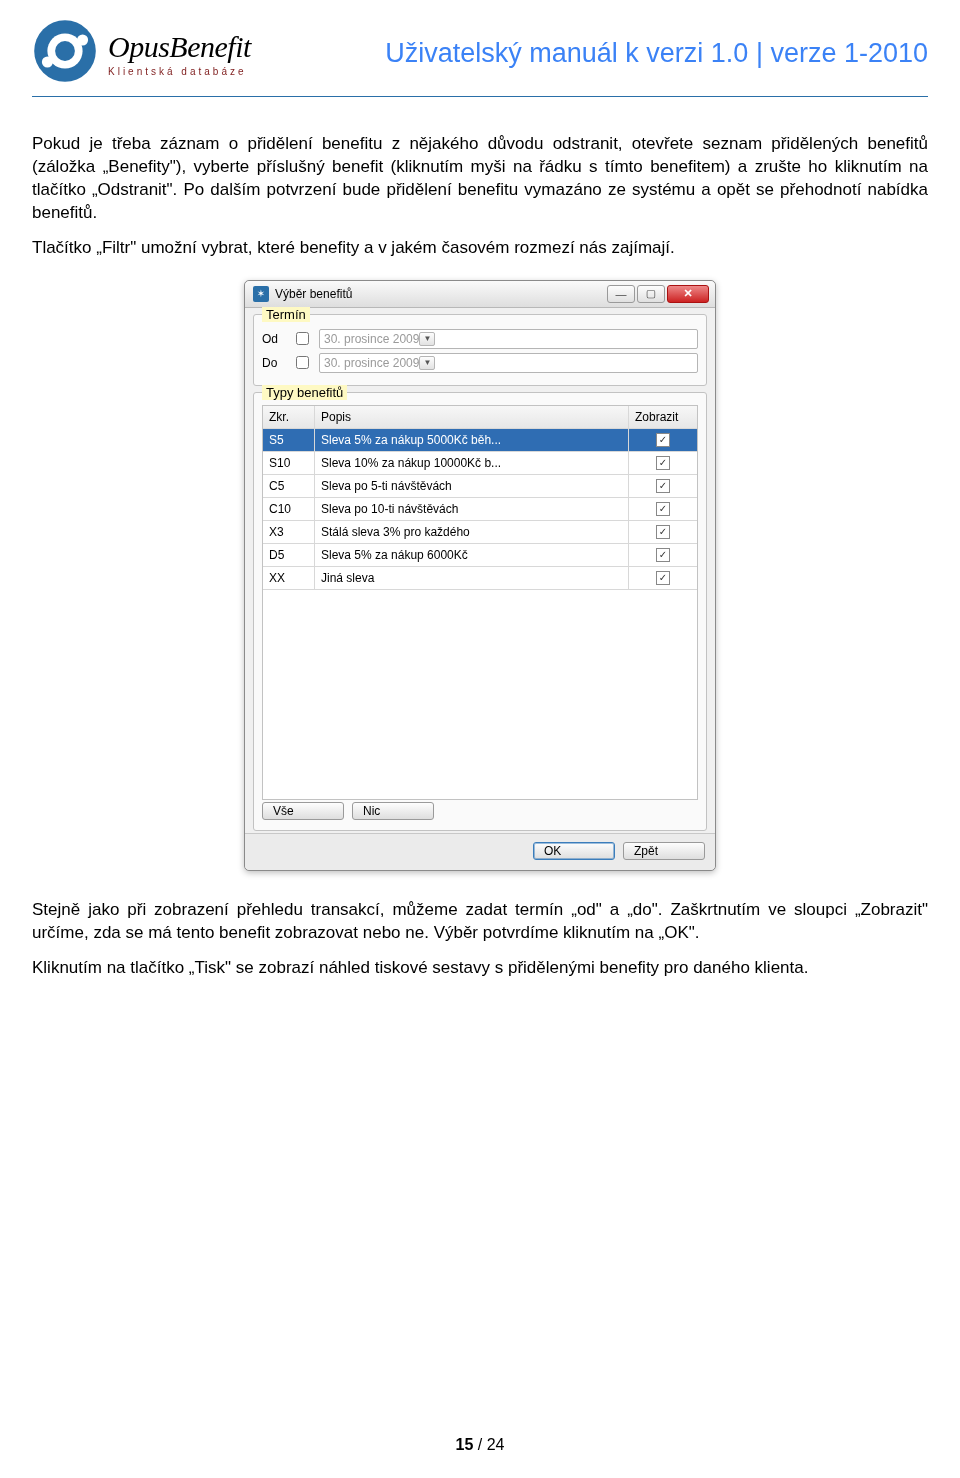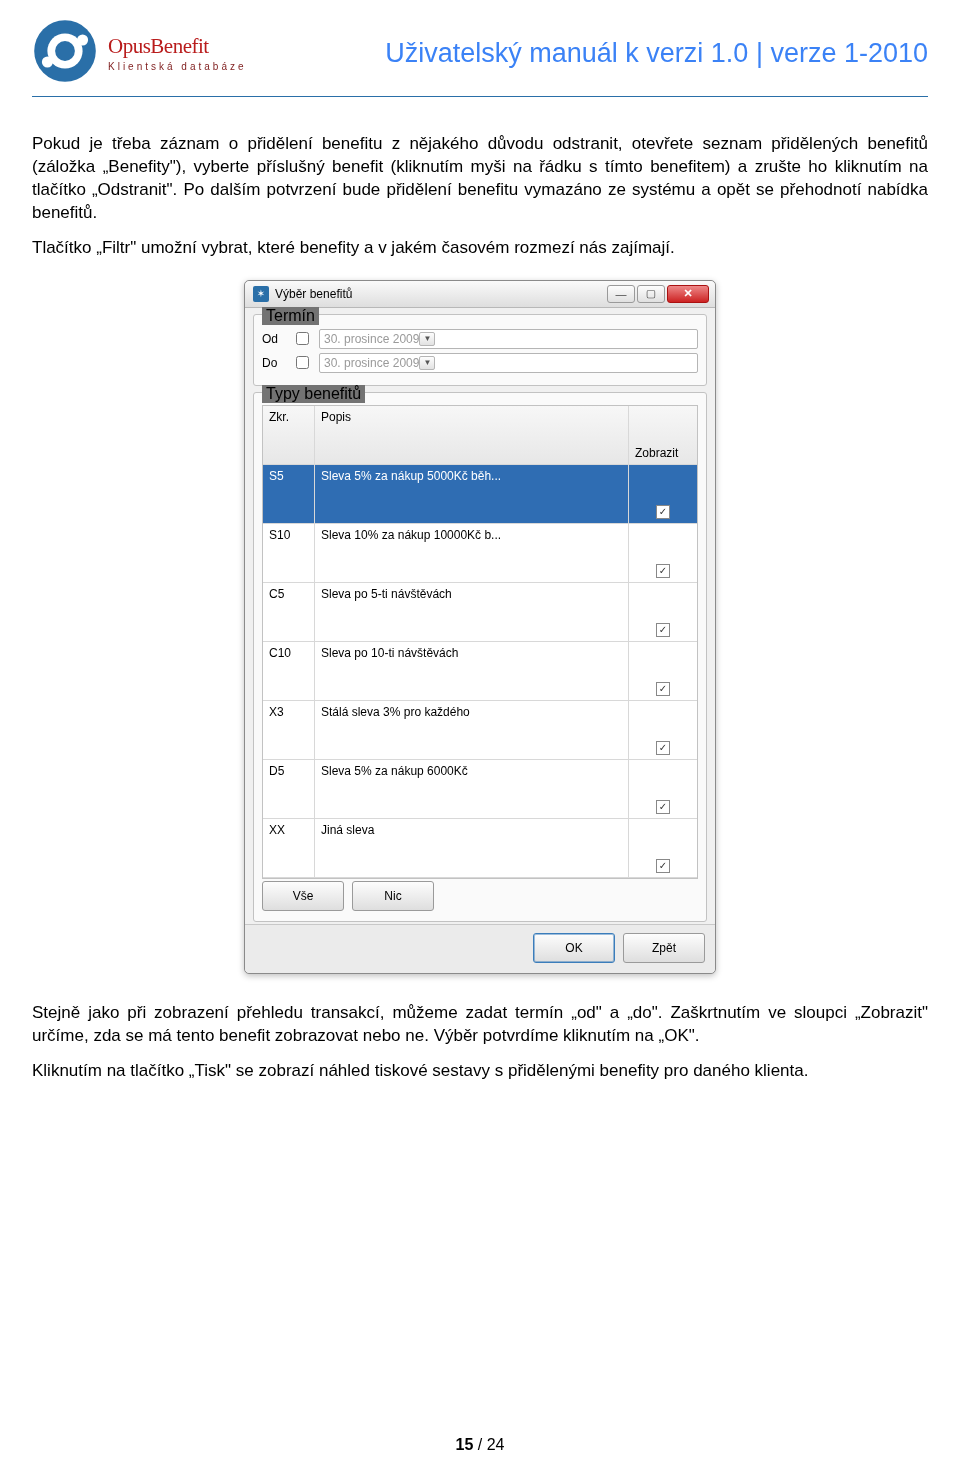--- a/index.html
+++ b/index.html
@@ -9,21 +9,21 @@
     background: #fff;
     font-family: Arial, Helvetica, sans-serif;
     color: #000;
     position: relative;
   }
   .page-container { padding: 18px 32px 0; }
   .header-row { display: flex; align-items: flex-start; justify-content: space-between; padding-bottom: 6px; }
   .logo-block { display: flex; align-items: center; gap: 10px; }
   .logo-icon svg { width: 66px; height: 66px; }
   .logo-text { display: flex; flex-direction: column; }
-  .logo-title { font-family: Georgia, 'Times New Roman', serif; font-size: 21px; color: #b91c1c; letter-spacing: -0.5px; }
+  .logo-title { font-family: Georgia, 'Times New Roman', serif; font-size: 30px; color: #000000; letter-spacing: -0.5px; font-style: italic; }
   .logo-sub { font-family: Arial, sans-serif; font-size: 10px; color: #7f1d1d; letter-spacing: 3px; margin-top: 2px; }
   .manual-title { font-family: Arial, sans-serif; font-size: 27px; color: #3b82f6; font-weight: 400; margin-top: 20px; }
   .divider { border: none; border-top: 1px solid #2a6fa8; margin: 2px 0 36px; }
   .body-text { font-size: 17px; line-height: 1.35; text-align: justify; }
   .body-text p { margin-bottom: 12px; }
   .screenshot-wrap { display: flex; justify-content: center; margin: 20px 0 28px; }
   .window {
     width: 472px;
     background: #f0f0f0;
     border: 1px solid #8a8a8a;
@@ -51,50 +51,50 @@
   .group {
     margin: 6px 8px 2px;
     border: 1px solid #c2c2c2;
     background: #fafafa;
     border-radius: 3px;
     position: relative;
     padding: 10px 8px 8px;
   }
   .group-legend {
     position: absolute; top: -8px; left: 8px;
-    background: #737373; padding: 0 4px; font-size: 16px;
+    background: #fef9c3; padding: 0 4px; font-size: 13px;
   }
   .date-row { display:flex; align-items:center; gap:10px; margin: 4px 0; }
   .date-label { width: 24px; }
   .date-check { width:13px; height:13px; }
   .date-field {
     flex: 1; display:flex; align-items:center; justify-content:flex-start;
     border:1px solid #b5b5b5; background:#fff; padding:2px 4px; border-radius:2px;
     color:#888;
   }
   .date-field.disabled { color:#9a9a9a; }
   .dd-arrow { width:16px; height:14px; border:1px solid #b5b5b5; background:linear-gradient(#fdfdfd,#e2e2e2); border-radius:2px; display:flex; align-items:center; justify-content:center; font-size:8px; color:#555; }
   .table-wrap { margin: 2px 0; border:1px solid #c2c2c2; background:#fff; }
   .thead, .trow { display:flex; border-bottom:1px solid #d8d8d8; }
   .thead { background:linear-gradient(#f7f7f7,#e7e7e7); font-weight:400; }
   .tcell { padding:4px 6px; border-right:1px solid #d8d8d8; overflow:hidden; white-space:nowrap; text-overflow:ellipsis; }
-  .tcell:last-child { border-right:none;margin-top:36px; }
+  .tcell:last-child { border-right:none; }
   .c-zkr { width: 52px; }
   .c-popis { flex: 1; }
   .c-zob { width: 68px; display:flex; align-items:center; justify-content:center; }
   .trow { background:#fff; }
   .trow.selected { background:#2f6db3; color:#fff; }
   .chk { width:14px; height:14px; border:1px solid #888; background:#fff; display:flex; align-items:center; justify-content:center; font-size:10px; color:#333; }
   .chk::before { content:"✓"; }
   .table-body { min-height: 370px; }
   .btn-row { display:flex; gap:8px; padding: 0 8px 10px; }
   .btn-row.bottom { justify-content:flex-end; padding: 8px 10px 10px; background:#ebebeb; border-top:1px solid #c8c8c8; border-radius:0 0 5px 5px; }
   .btn-row.inner { padding: 0 0 2px; }
   .wbutton {
-    min-width: 82px; padding: 7px 10px; text-align:center;
+    min-width: 82px; padding: 1px 10px; text-align:left;
     border:1px solid #9a9a9a; border-radius:3px;
     background:linear-gradient(#fdfdfd,#dedede);
   }
   .wbutton.primary { border-color:#3b7dbb; box-shadow:0 0 0 1px rgba(59,125,187,.5) inset; }
   .footer {
     position:absolute; bottom:24px; left:0; right:0; text-align:center; font-size:16px;
   }
   .footer .cur { font-weight:bold; }
 </style>
 </head>

